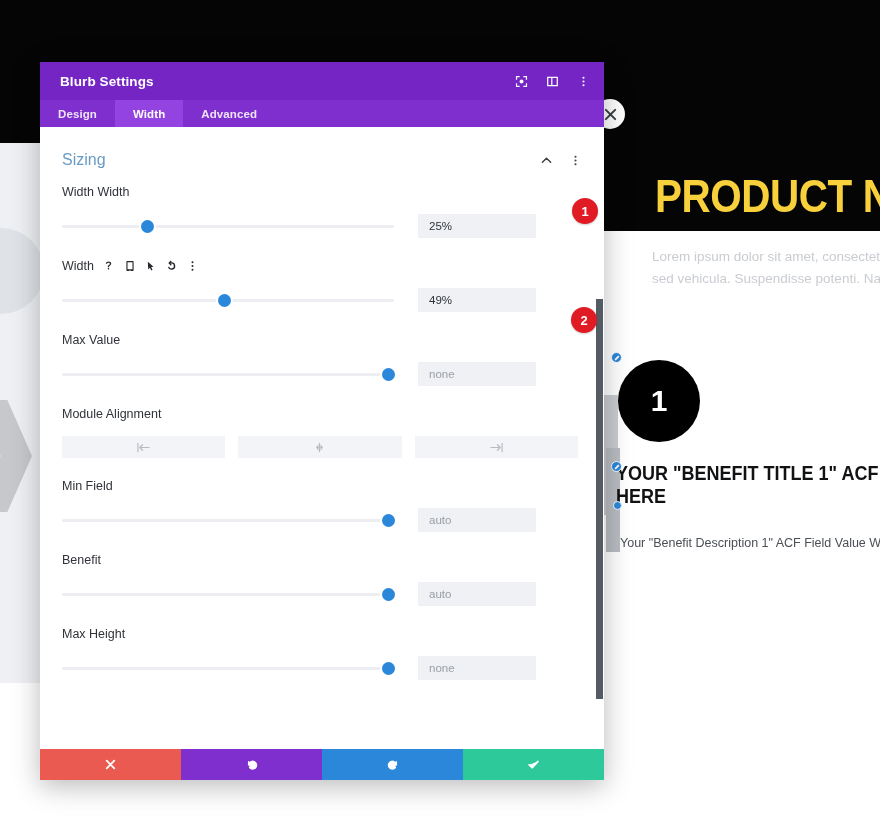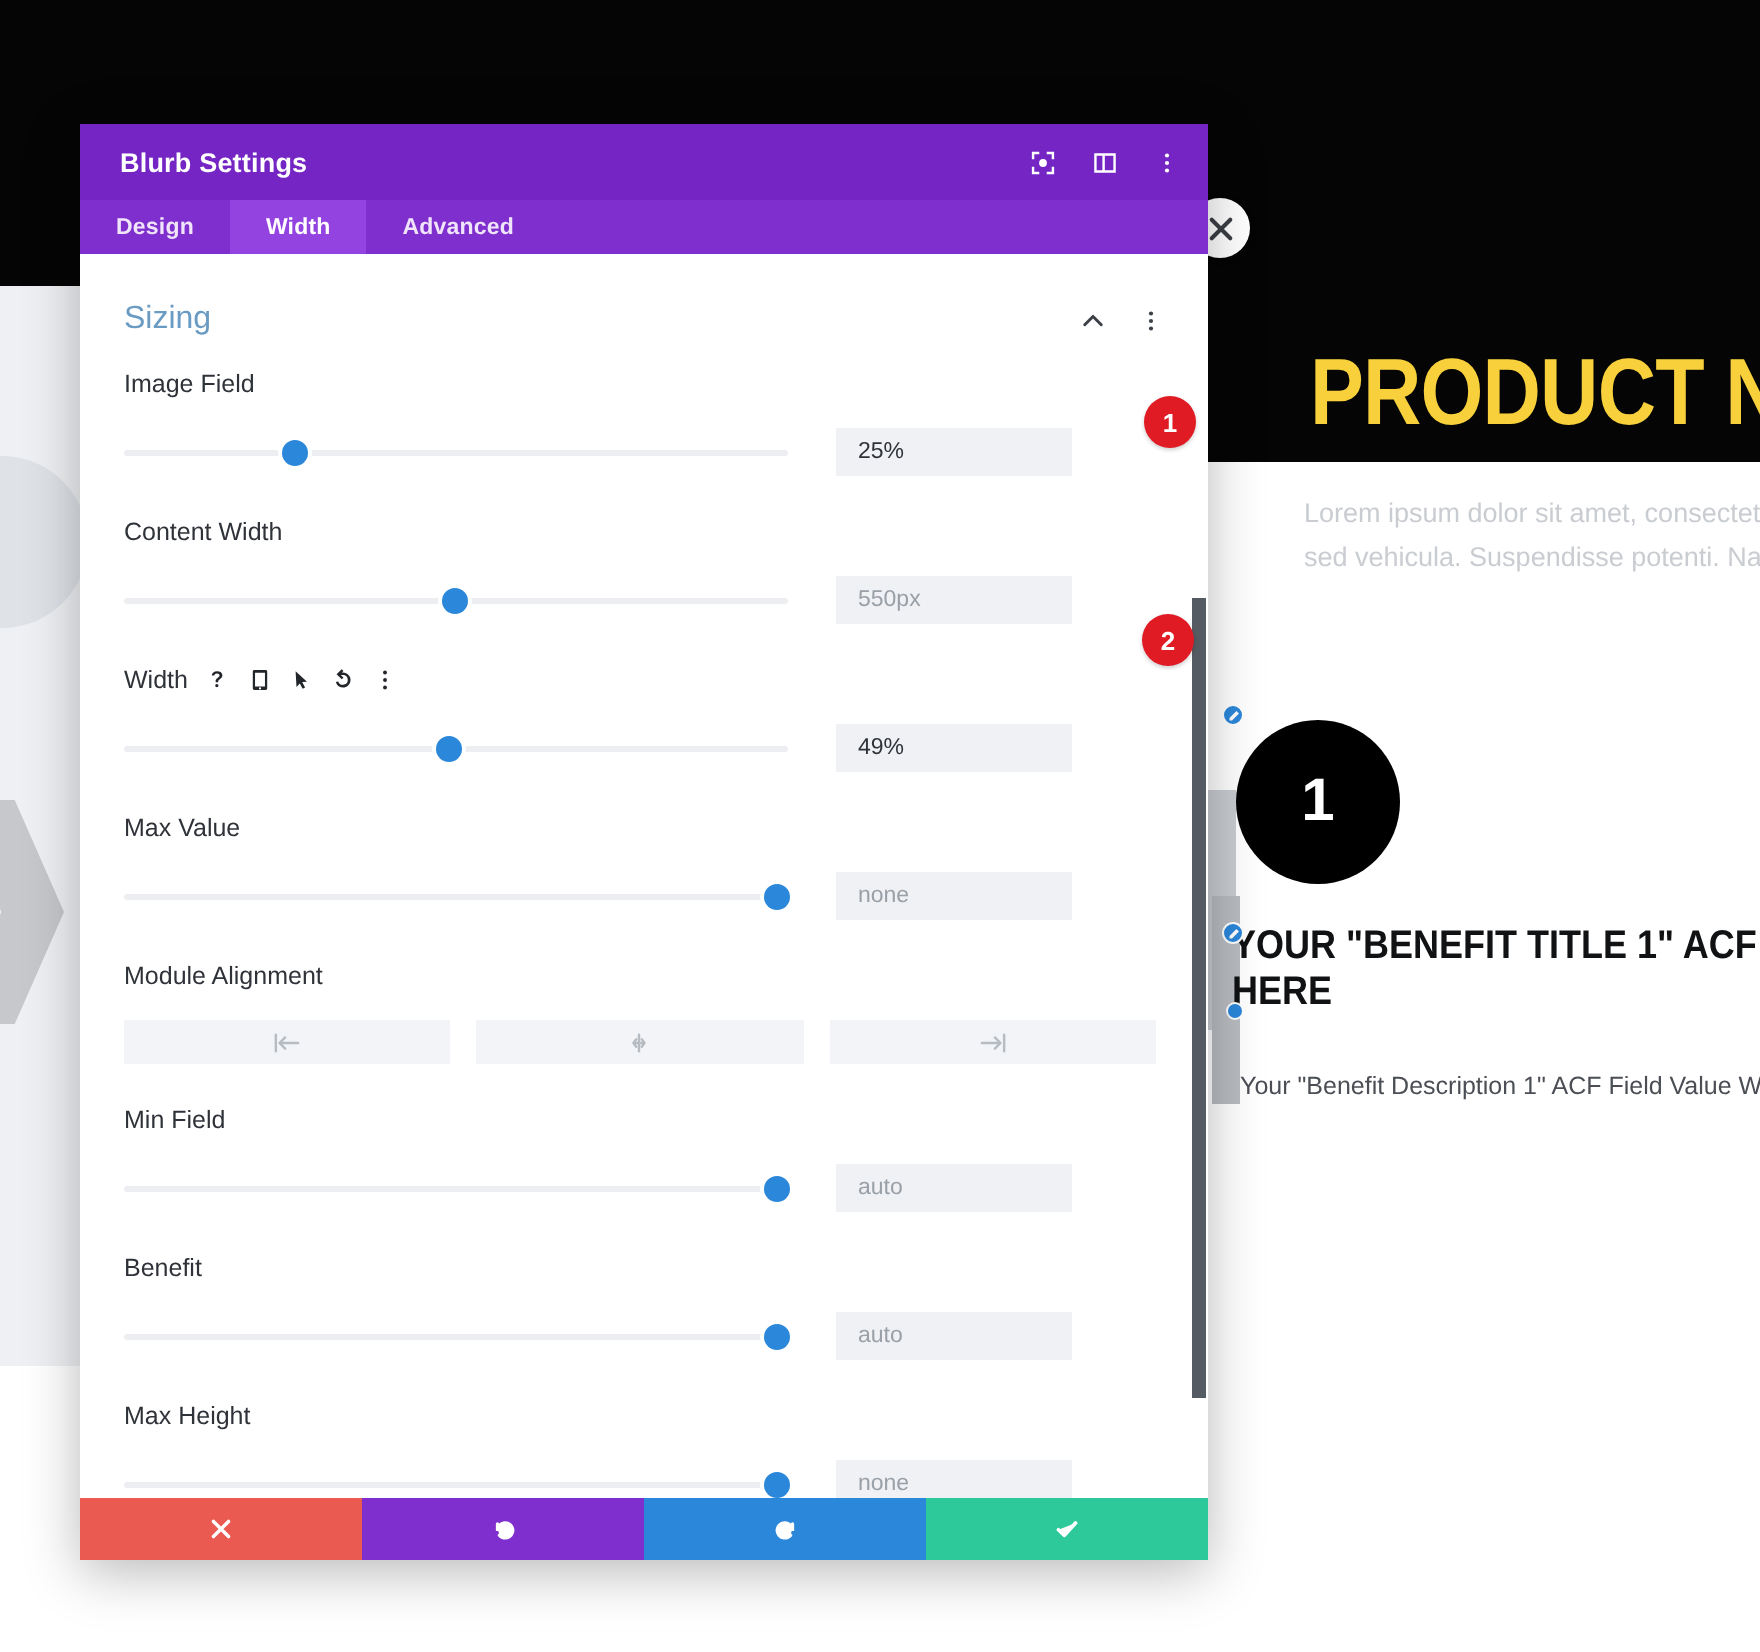--- a/index.html
+++ b/index.html
@@ -280,43 +280,31 @@
                   <circle cx="2" cy="2" r="1.4"></circle>
                   <circle cx="2" cy="7" r="1.4"></circle>
                   <circle cx="2" cy="12" r="1.4"></circle>
                 </svg>
             </span>
           </div>
         </div>
 
         <div class="field">
           <div class="field-label-row">
-            <span class="field-label">Image Field</span>
+            <span class="field-label">Width Width</span>
           </div>
           <div class="ctrl-row">
             <div class="slider">
               <div class="track"></div>
               <div class="knob" style="left:79px"></div>
             </div>
             <div class="value-box">25%</div>
           </div>
         </div>
 
-        <div class="field" style="padding-top:19px">
-          <div class="field-label-row">
-            <span class="field-label">Content Width</span>
-          </div>
-          <div class="ctrl-row">
-            <div class="slider">
-              <div class="track"></div>
-              <div class="knob" style="left:159px"></div>
-            </div>
-            <div class="value-box placeholder">550px</div>
-          </div>
-        </div>
 
         <div class="field" style="padding-top:19px">
           <div class="field-label-row">
             <span class="field-label">Width</span>
             <span class="mini-icons">
               <span class="mi">
                 <svg viewBox="0 0 12 14" width="9" height="12">
                     <path d="M6 1.1c-2 0-3.3 1.2-3.5 2.9h1.7c.1-.9.8-1.4 1.8-1.4 1 0 1.7.5 1.7 1.3 0 .7-.3 1-1.3 1.7-1 .7-1.4 1.3-1.3 2.4v.5h1.7v-.4c0-.8.3-1.1 1.3-1.8C9.2 5.5 9.6 4.8 9.6 3.8 9.6 2.2 8.2 1.1 6 1.1zm-.1 8.5a1.1 1.1 0 1 0 0 2.2 1.1 1.1 0 0 0 0-2.2z"></path>
                   </svg>
               </span>

